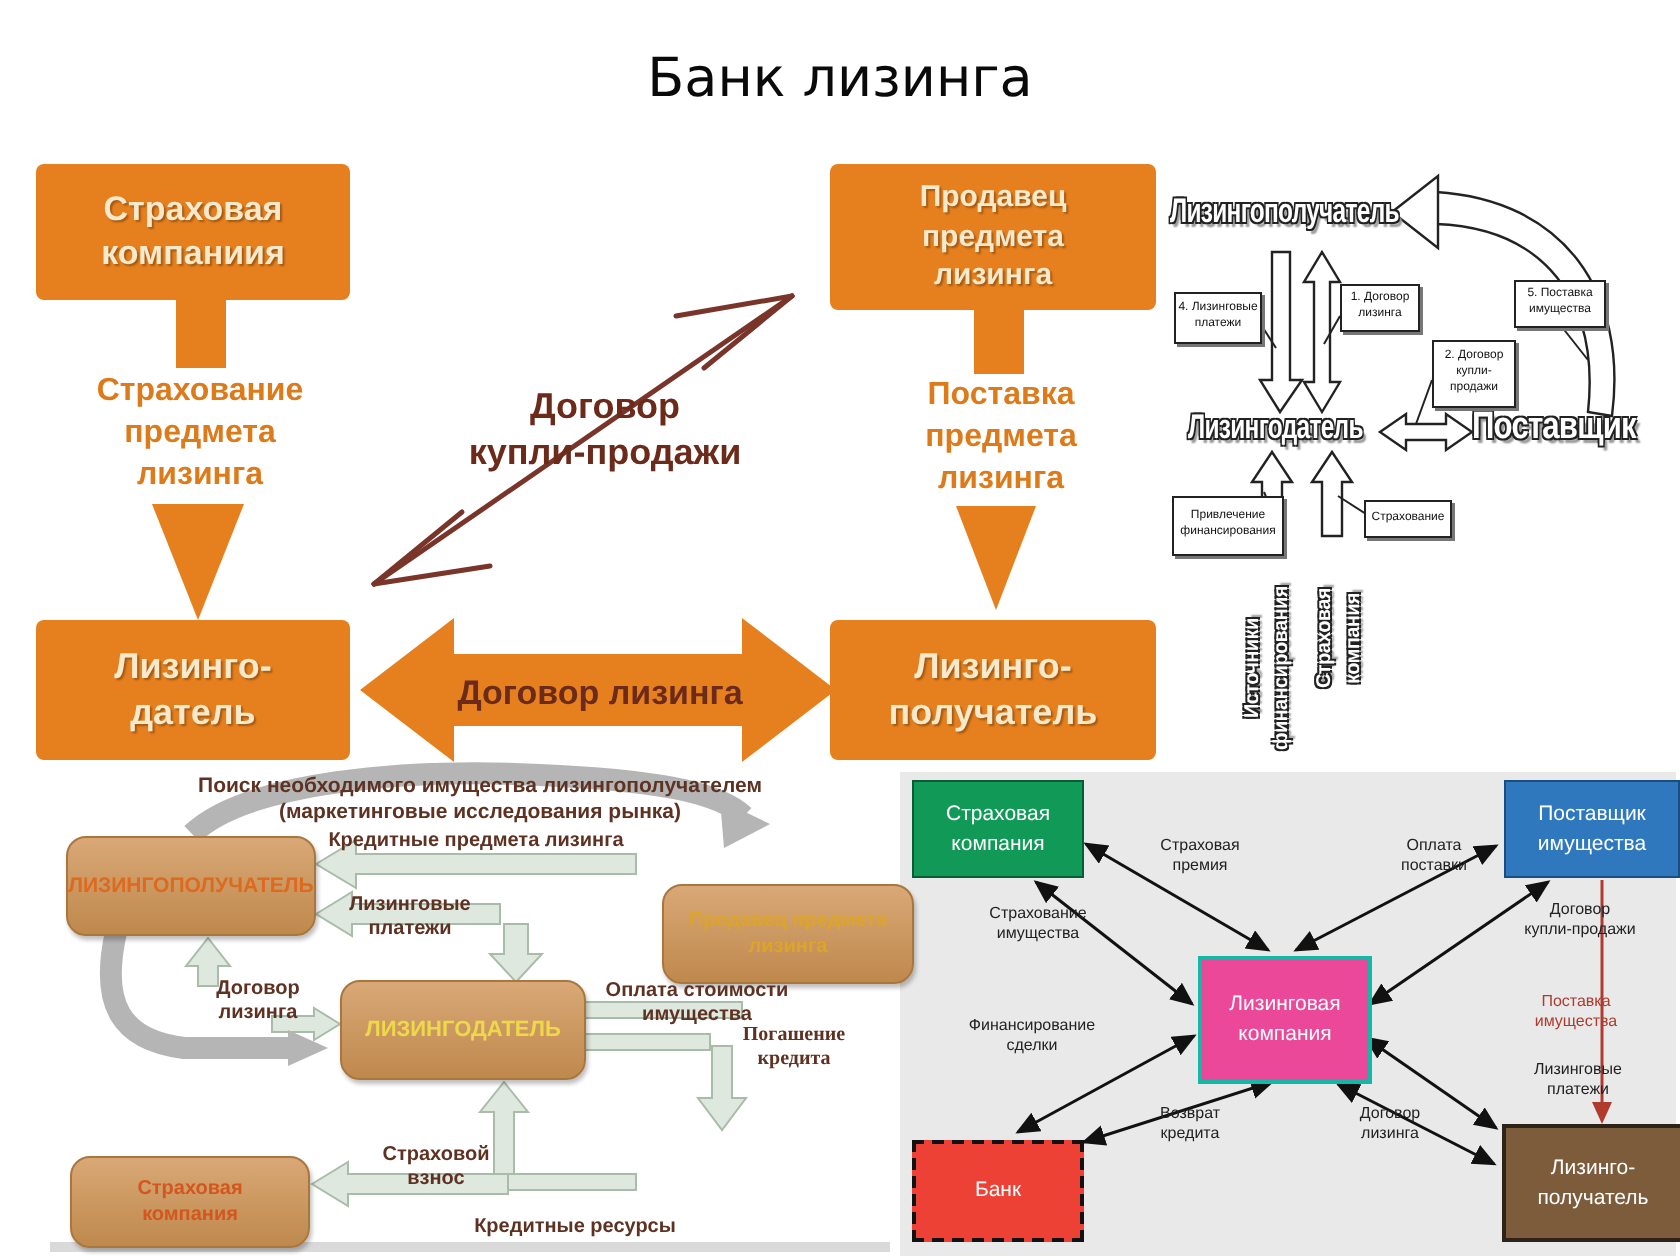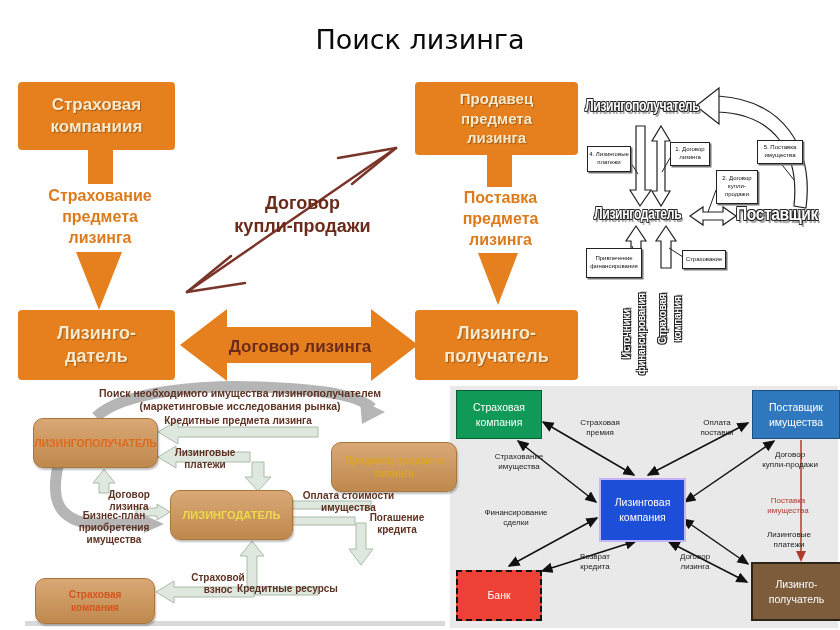--- a/index.html
+++ b/index.html
@@ -116,21 +116,21 @@
       <line x1="542" y1="571" x2="636" y2="541" marker-start="url(#ah)" marker-end="url(#ah)"></line>
       <line x1="748" y1="564" x2="683" y2="519" marker-start="url(#ah)" marker-end="url(#ah)"></line>
       <line x1="747" y1="582" x2="669" y2="542" marker-start="url(#ah)" marker-end="url(#ah)"></line>
     </g>
     <g>
       <line x1="801" y1="440" x2="801" y2="552" stroke="#B03A2E" stroke-width="1.5"></line>
       <polygon points="796,551 806,551 801,562" fill="#B03A2E"></polygon>
     </g>
   </svg>
 
-  <div class="abs title" style="top:24px;">Поиск лизинга</div>
+  <div class="abs title" style="top:24px;">Банк лизинга</div>
 
   <div class="abs box1 pre" style="left:18px;top:82px;width:157px;height:68px;font-size:17px;">Страховая
 компаниия</div>
   <div class="abs box1 pre" style="left:415px;top:82px;width:163px;height:73px;font-size:15px;">Продавец
 предмета
 лизинга</div>
   <div class="abs box1 pre" style="left:18px;top:310px;width:157px;height:70px;font-size:18px;">Лизинго-
 датель</div>
   <div class="abs box1 pre" style="left:415px;top:310px;width:163px;height:70px;font-size:18px;">Лизинго-
 получатель</div>
@@ -172,33 +172,31 @@
   <div class="abs d3box pre" style="left:170px;top:490px;width:121px;height:48px;font-size:11px;color:#EDD94A;">ЛИЗИНГОДАТЕЛЬ</div>
   <div class="abs d3box pre" style="left:35px;top:578px;width:118px;height:44px;font-size:10px;color:#D2571E;">Страховая
 компания</div>
   <div class="abs d3lbl" style="left:162px;top:415px;width:152px;">Кредитные предмета лизинга</div>
   <div class="abs d3lbl pre" style="left:165px;top:447px;width:80px;">Лизинговые
 платежи</div>
   <div class="abs d3lbl pre" style="left:98px;top:489px;width:62px;">Договор
 лизинга</div>
   <div class="abs d3lbl pre" style="left:296px;top:490px;width:105px;">Оплата стоимости
 имущества</div>
-  <div class="abs d3lbl pre" style="left:58px;top:510px;width:112px;">Бизнес-план
-приобретения имущества</div>
-  <div class="abs d3lbl pre" style="left:358px;top:512px;width:78px;">Погашение
+  <div class="abs d3lbl pre" style="left:358px;top:512px;width:78px;font-family:Liberation Serif, serif;">Погашение
 кредита</div>
   <div class="abs d3lbl pre" style="left:184px;top:572px;width:68px;">Страховой
 взнос</div>
-  <div class="abs d3lbl" style="left:230px;top:583px;width:115px;">Кредитные ресурсы</div>
+  <div class="abs d3lbl" style="left:230px;top:608px;width:115px;">Кредитные ресурсы</div>
 
   <div class="abs d4box pre" style="left:456px;top:390px;width:84px;height:47px;background:#119A57;border:1.5px solid #0A5C35;">Страховая
 компания</div>
   <div class="abs d4box pre" style="left:752px;top:390px;width:86px;height:47px;background:#2F78BE;border:1.5px solid #1A4E80;">Поставщик
 имущества</div>
-  <div class="abs d4box pre" style="left:599px;top:478px;width:83px;height:60px;background:#1d4ed8;border:2px solid #c4b5fd;">Лизинговая
+  <div class="abs d4box pre" style="left:599px;top:478px;width:83px;height:60px;background:#ec4899;border:2px solid #14b8a6;">Лизинговая
 компания</div>
   <div class="abs d4box pre" style="left:456px;top:570px;width:82px;height:47px;background:#EE4136;border:2px dashed #111;">Банк</div>
   <div class="abs d4box pre" style="left:751px;top:562px;width:87px;height:55px;background:#7D5C3C;border:2px solid #2E2318;">Лизинго-
 получатель</div>
   <div class="abs d4lbl pre" style="left:570px;top:418px;width:60px;">Страховая
 премия</div>
   <div class="abs d4lbl pre" style="left:483px;top:452px;width:72px;">Страхование
 имущества</div>
   <div class="abs d4lbl pre" style="left:688px;top:418px;width:58px;">Оплата
 поставки</div>

